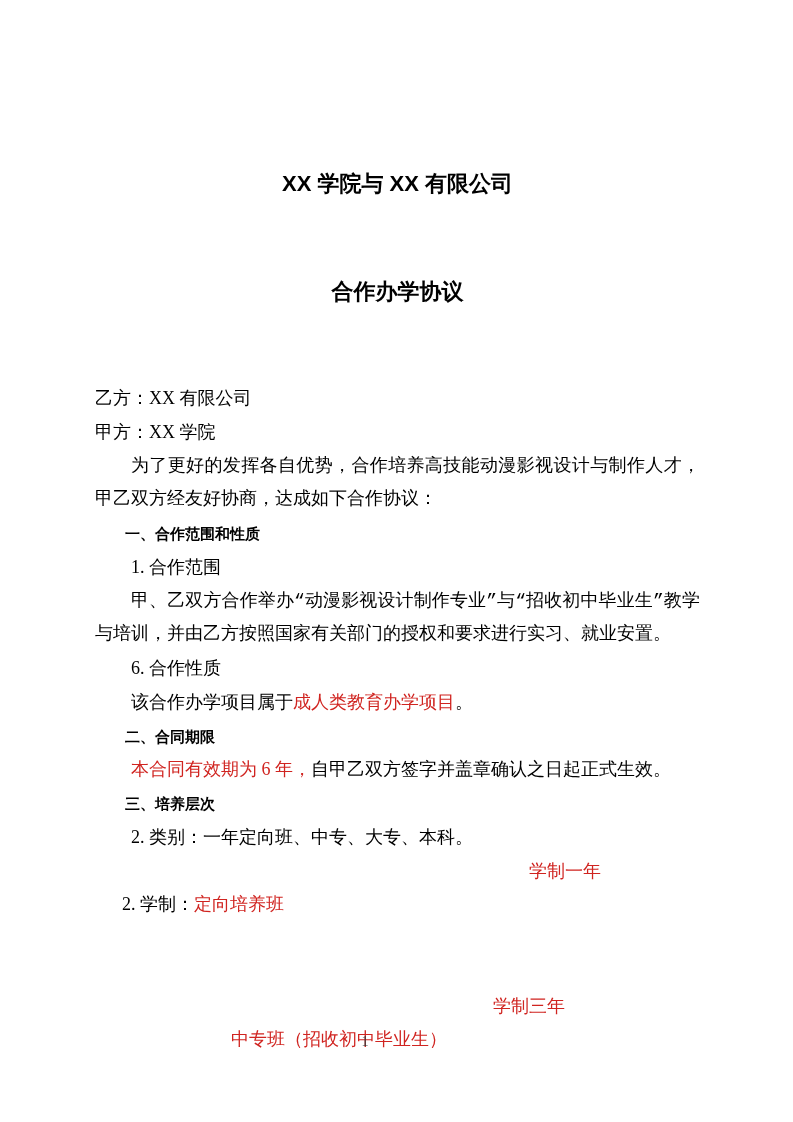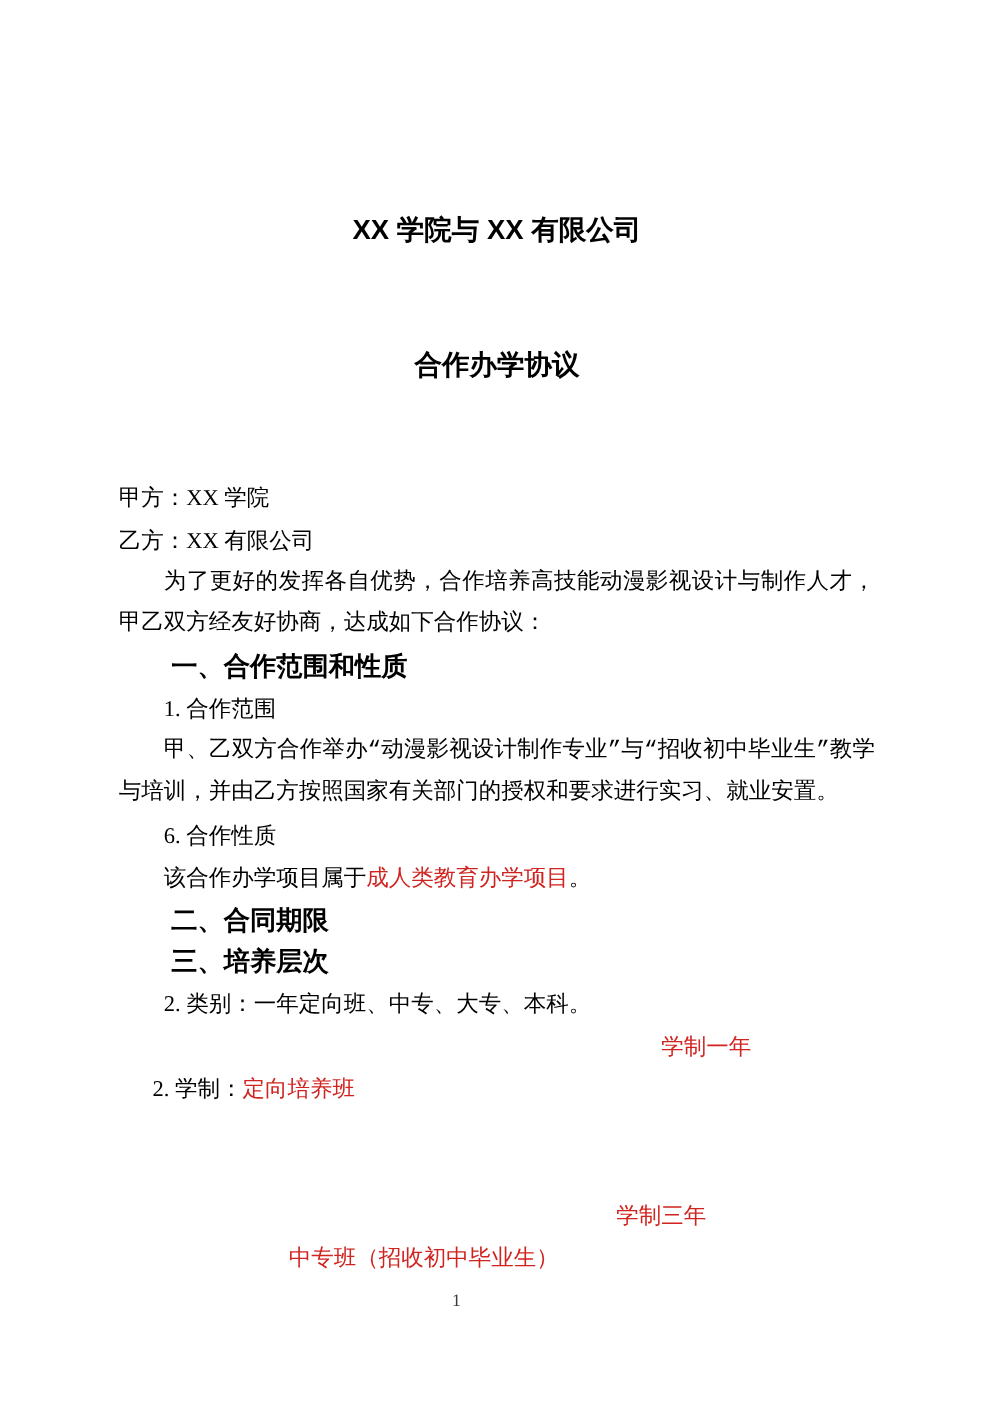--- a/index.html
+++ b/index.html
@@ -35,21 +35,21 @@
     line-height: 33.75px;
     text-align: justify;
     text-indent: 2em;
     white-space: pre-wrap;
     font-family: Liberation Mono, monospace;
   }
   .indent { text-indent: 2em; }
   .heading {
     font-family: "Liberation Sans", "DejaVu Sans", sans-serif;
     font-weight: bold;
-    font-size: 21px;
+    font-size: 15px;
     line-height: 33.75px;
     text-indent: 2em;
     white-space: pre-wrap;
   }
   .red { color: var(--red, #d02420); }
   .schedule-row { position: relative; line-height: 33.75px; white-space: pre-wrap; }
   .schedule-row .program-indent { display: inline-block; margin-left: 109px; }
   .duration {
     position: absolute;
     left: 398px;
@@ -71,32 +71,33 @@
 <body>
 
 <div class="page">
   <div class="content">
 
     <div class="doc-title">
       <div>XX 学院与 XX 有限公司</div>
       <div>合作办学协议</div>
     </div>
 
+    <div class="line">乙方：XX 有限公司</div>
     <div class="line">甲方：XX 学院</div>
-    <div class="line">乙方：XX 有限公司</div>
 
     <div class="para">为了更好的发挥各自优势，合作培养高技能动漫影视设计与制作人才，甲乙双方经友好协商，达成如下合作协议：</div>
 
     <div class="heading">一、合作范围和性质</div>
     <div class="line indent">1. 合作范围</div>
     <div class="para">甲、乙双方合作举办“动漫影视设计制作专业”与“招收初中毕业生”教学与培训，并由乙方按照国家有关部门的授权和要求进行实习、就业安置。</div>
     <div class="line indent">6. 合作性质</div>
     <div class="line indent"><span>该合作办学项目属于</span><span class="red">成人类教育办学项目</span><span>。</span></div>
 
     <div class="heading">二、合同期限</div>
+    <div class="line indent"><span class="red">本合同有效期为 6 年，</span><span>自甲乙双方签字并盖章确认之日起正式生效。</span></div>
 
     <div class="heading">三、培养层次</div>
     <div class="line indent">2. 类别：一年定向班、中专、大专、本科。</div>
 
     <div class="schedule-row indent">
       <span>2. 学制：</span><span class="red">定向培养班</span>
       <span class="duration red">学制一年</span>
     </div>
     <div class="schedule-row">
       <span class="program-indent red">中专班（招收初中毕业生）</span>

